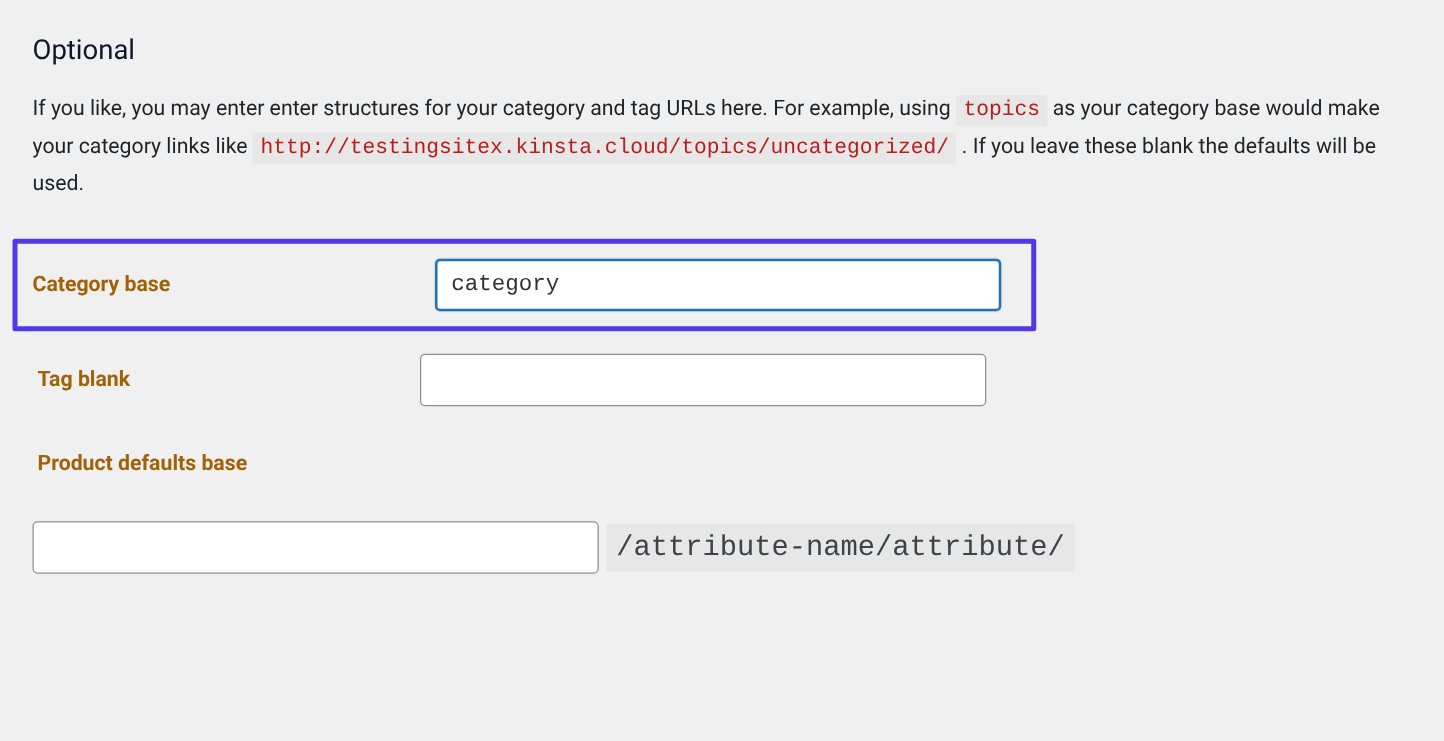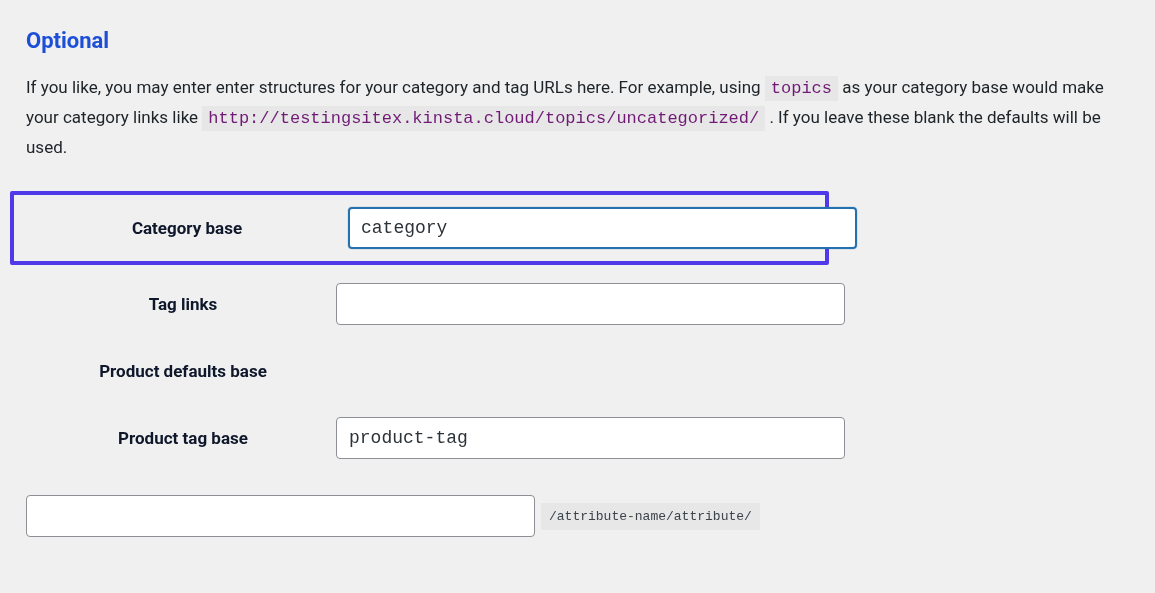--- a/index.html
+++ b/index.html
@@ -11,64 +11,63 @@
     color: #1d2327;
     width: 1155px;
     height: 593px;
     overflow: hidden;
   }
   .wrap {
     padding: 28px 26px 0 26px;
   }
   h2.section-title {
     font-size: 22px;
-    font-weight: 700;
+    font-weight: 400;
     margin: 0 0 20px 0;
-    color: #1d4ed8;
+    color: #0f172a;
   }
   p.description {
     font-size: 17px;
     line-height: 1.65;
     color: #1d2327;
     margin: 0 0 30px 0;
     max-width: 1100px;
   }
   code.inline-code {
     font-family: Menlo, Consolas, "Courier New", monospace;
     background: #e7e7e7;
     padding: 3px 6px;
     font-size: 17px;
-    color: #701a75;
+    color: #b91c1c;
   }
   .form-table {
     width: 100%;
     border-collapse: separate;
     border-spacing: 0;
   }
   .form-row {
     display: flex;
     align-items: center;
     padding: 18px 0;
   }
   .label-cell {
     width: 310px;
     flex: 0 0 310px;
     font-size: 17px;
     font-weight: 700;
-    color: #0f172a;
+    color: #a16207;
     padding-left: 4px;
-    text-align: center;
   }
   .field-cell {
     flex: 1;
     display: flex;
     align-items: center;
   }
   input.regular-text {
-    width: 509px;
+    width: 453px;
     height: 42px;
     padding: 4px 12px;
     font-size: 18px;
     font-family: Menlo, Consolas, "Courier New", monospace;
     border: 1px solid #8c8f94;
     border-radius: 4px;
     background: #fff;
     color: #2c3338;
     outline: none;
   }
@@ -89,21 +88,21 @@
   .highlight-box .label-cell {
     width: 322px;
     flex: 0 0 322px;
     padding-left: 0;
   }
   .suffix-text {
     font-family: Menlo, Consolas, "Courier New", monospace;
     background: #e7e7e7;
     padding: 6px 8px;
     margin-left: 6px;
-    font-size: 13px;
+    font-size: 23px;
     color: #3c434a;
     display: inline-block;
   }
 </style>
 </head>
 <body>
 
 <div class="wrap">
 
   <h2 class="section-title">Optional</h2>
@@ -119,36 +118,30 @@
   <div class="form-table">
 
     <div class="highlight-box">
       <div class="label-cell">Category base</div>
       <div class="field-cell">
         <input type="text" class="regular-text focused" value="category" style="">
       </div>
     </div>
 
     <div class="form-row">
-      <div class="label-cell">Tag links</div>
+      <div class="label-cell">Tag blank</div>
       <div class="field-cell">
         <input type="text" class="regular-text" value="" style="">
       </div>
     </div>
 
     <div class="form-row">
       <div class="label-cell">Product defaults base</div>
     </div>
 
-    <div class="form-row">
-      <div class="label-cell">Product tag base</div>
-      <div class="field-cell">
-        <input type="text" class="regular-text" value="product-tag" style="">
-      </div>
-    </div>
 
     <div class="form-row">
       <div class="field-cell">
         <input type="text" class="regular-text" value="" style="">
         <span class="suffix-text">/attribute-name/attribute/</span>
       </div>
     </div>
 
   </div>
 

